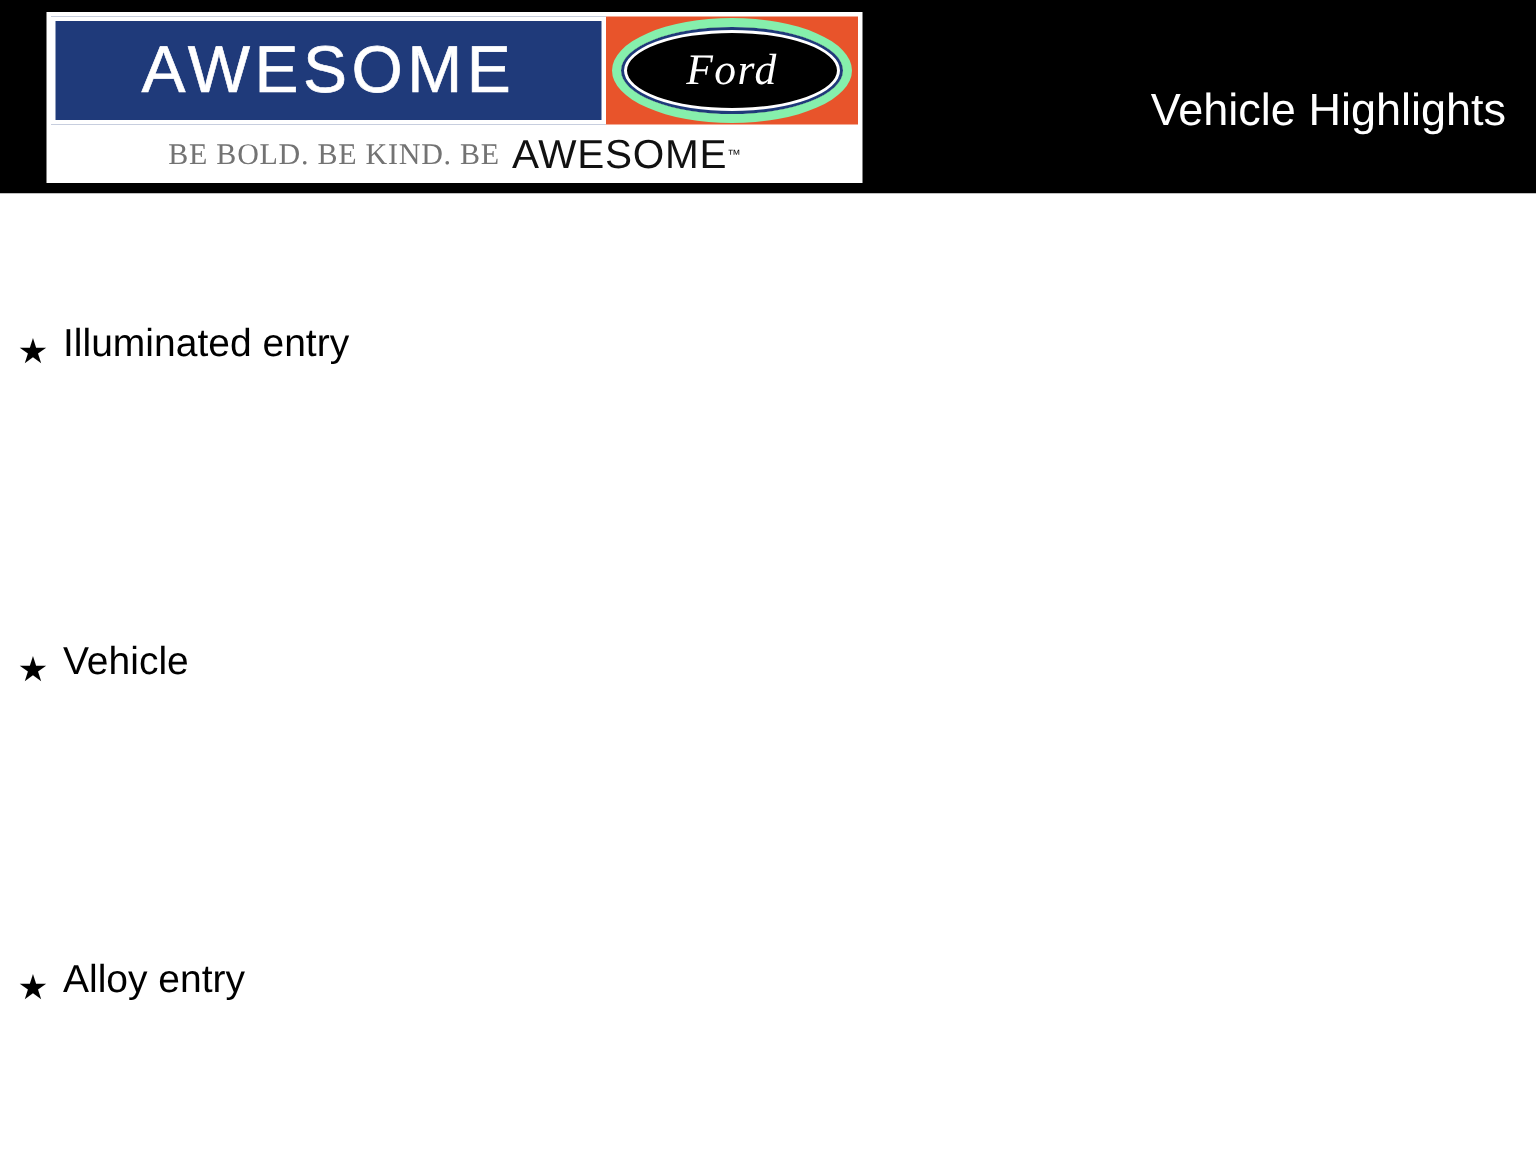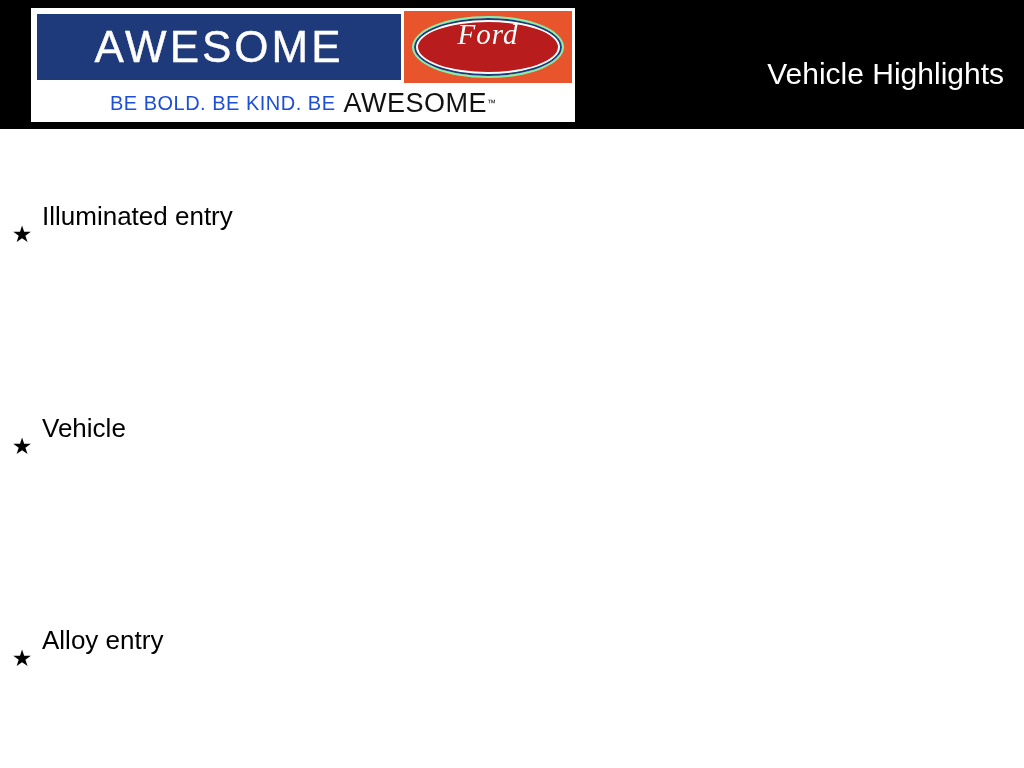--- a/index.html
+++ b/index.html
@@ -77,23 +77,24 @@
     display: flex;
     align-items: center;
     justify-content: center;
     box-sizing: border-box;
   }
 
   .ford-oval {
     width: 148px;
     height: 58px;
     border-radius: 50%;
-    background: #b91c1c;
-    border: 2px solid #86efac;
-    display: flex;
+    background: #000000;
+    border: 6px solid #86efac;
+    display: flex;
+    align-items: center;
     justify-content: center;
     box-shadow: inset 0 0 0 2px #1f3a7a, inset 0 0 0 4px #ffffff;
   }
 
   .ford-oval span {
     color: #ffffff;
     font-family: "Liberation Serif", serif;
     font-style: italic;
     font-size: 29px;
     letter-spacing: 1px;
@@ -104,24 +105,24 @@
     left: 0;
     top: 78px;
     width: 544px;
     height: 34px;
     display: flex;
     align-items: center;
     justify-content: center;
   }
 
   .logo-tagline .small {
-    color: #1d4ed8;
+    color: #737373;
     font-size: 20px;
     letter-spacing: 0.5px;
-    font-family: Liberation Sans, sans-serif;
+    font-family: Liberation Serif, serif;
   }
 
   .logo-tagline .big {
     color: #111111;
     font-size: 27px;
     letter-spacing: 0.5px;
     margin-left: 8px;
     font-family: "Liberation Sans", sans-serif;
   }
 
@@ -176,21 +177,21 @@
     height: 22px;
     line-height: 22px;
     font-size: 23px;
     color: #000000;
     text-align: center;
   }
 
   .bullet-text {
     position: absolute;
     left: 42px;
-    top: 10px;
+    top: 22px;
     font-size: 26px;
     color: #000000;
     font-family: "Liberation Sans", sans-serif;
     white-space: nowrap;
   }
 </style>
 </head>
 <body>
 
 <div class="slide">

